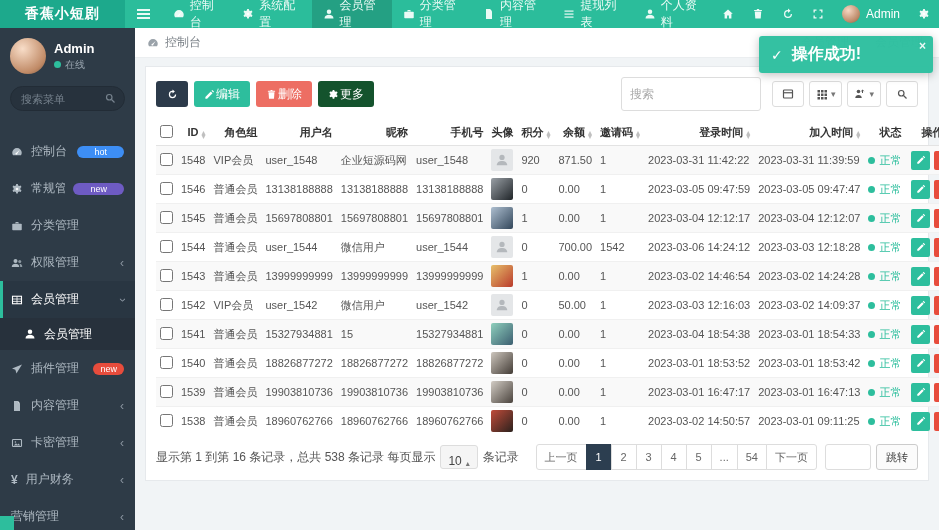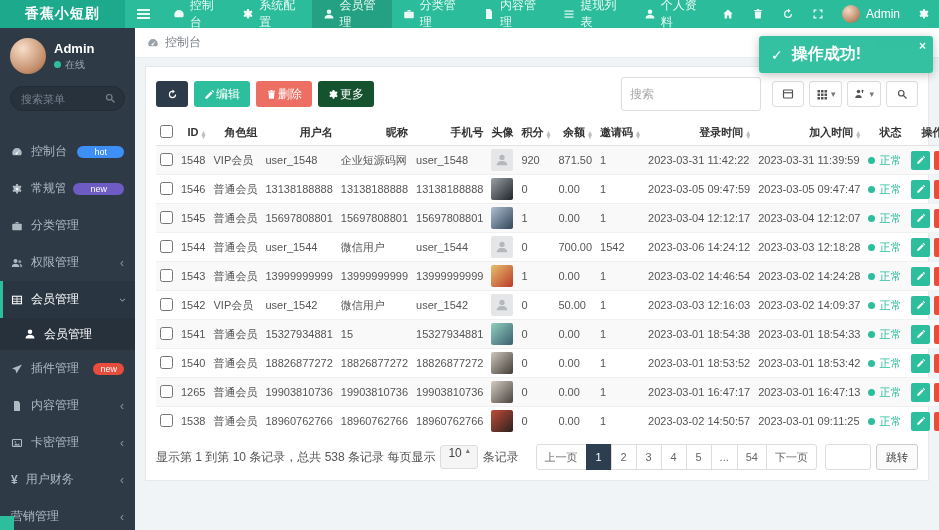--- a/index.html
+++ b/index.html
@@ -66,21 +66,21 @@
 td.c,th.c{text-align:center}
 .avatar-box{width:22px;height:22px;border-radius:2px;margin:0 auto;display:flex;align-items:center;justify-content:center;overflow:hidden}
 .avatar-box.ph{background:#e4e6e8;color:#b4b8bc}
 .avatar-box .ic svg{width:14px;height:14px}
 .st{color:#2dbe9d;display:inline-flex;align-items:center;gap:4px}
 .op{width:19px;height:19px;border:none;border-radius:2px;color:#fff;display:inline-flex;align-items:center;justify-content:center;cursor:pointer;margin:0 2px}
 .op svg{width:10px;height:10px;fill:#fff}
 .op.edit{background:#2dbe9d}.op.del{background:#e74c3c}
 
 .tfoot{display:flex;align-items:center;margin-top:9px;color:#555}
-.psize{display:inline-flex;align-items:flex-start;gap:4px;border:1px solid #ddd;background:#f5f5f5;border-radius:3px;height:24px;padding:0 7px;margin:0 5px;cursor:pointer;color:#444}
+.psize{display:inline-flex;align-items:flex-end;gap:4px;border:1px solid #ddd;background:#f5f5f5;border-radius:3px;height:24px;padding:0 7px;margin:0 5px;cursor:pointer;color:#444}
 .psize .caret{font-size:8px;color:#777}
 .pg{margin-left:auto;display:flex;align-items:center}
 .pg-item{min-width:26px;height:26px;border:1px solid #ddd;background:#fff;color:#666;display:inline-flex;align-items:center;justify-content:center;padding:0 8px;margin-left:-1px;cursor:pointer;font-size:11px}
 .pg-item:first-child{border-radius:3px 0 0 3px;margin-left:15px}
 .pg-item:last-child{border-radius:0 3px 3px 0}
 .pg-item.active{background:#2c3e50;border-color:#2c3e50;color:#fff}
 .jump-input{width:46px;height:26px;border:1px solid #ddd;border-radius:3px;margin-left:8px;outline:none;padding:0 5px;font-family:inherit}
 .jump-btn{height:26px;border:1px solid #ccc;background:#fbfbfb;border-radius:3px;padding:0 9px;margin-left:5px;color:#444;cursor:pointer;font-size:11px;font-family:inherit}
 
 .toast{position:absolute;right:6px;top:36px;width:174px;background:rgba(44,190,158,.96);color:#fff;border-radius:3px;box-shadow:0 2px 10px rgba(0,0,0,.25);padding:8px 24px 8px 12px;display:flex;align-items:center;gap:9px;z-index:50}
@@ -682,21 +682,21 @@
     <td>普通会员</td>
     <td>15327934881</td>
     <td>15</td>
     <td>15327934881</td>
     <td class="c">
               <div class="avatar-box" style="background:linear-gradient(135deg,#8fd0bd,#3c5e70)"></div>
             </td>
     <td>0</td>
     <td>0.00</td>
     <td>1</td>
-    <td>2023-03-01 18:54:38</td>
+    <td>2023-03-04 18:54:38</td>
     <td>2023-03-01 18:54:33</td>
     <td><span class="st"><span class="dot"></span>正常</span></td>
     <td class="c">
       <button class="op edit">
                 <svg viewBox="0 0 24 24">
                   <path d="M3 17.2L14.8 5.4l3.8 3.8L6.8 21H3zM16.2 4l2-2 3.8 3.8-2 2z"></path>
                 </svg>
               </button><button class="op del">
                 <svg viewBox="0 0 24 24">
                   <path d="M5.5 7h13l-1.1 14H6.6z"></path>
@@ -731,21 +731,21 @@
                 <svg viewBox="0 0 24 24">
                   <path d="M5.5 7h13l-1.1 14H6.6z"></path>
                   <rect x="4" y="4" width="16" height="2.2" rx="1"></rect>
                   <rect x="9.5" y="2" width="5" height="2.4" rx="1"></rect>
                 </svg>
               </button>
     </td>
   </tr>
           <tr>
     <td class="c"><input type="checkbox" style=""></td>
-    <td>1265</td>
+    <td>1539</td>
     <td>普通会员</td>
     <td>19903810736</td>
     <td>19903810736</td>
     <td>19903810736</td>
     <td class="c">
               <div class="avatar-box" style="background:linear-gradient(135deg,#d2ccc4,#4a433d)"></div>
             </td>
     <td>0</td>
     <td>0.00</td>
     <td>1</td>
@@ -793,21 +793,21 @@
                   <rect x="4" y="4" width="16" height="2.2" rx="1"></rect>
                   <rect x="9.5" y="2" width="5" height="2.4" rx="1"></rect>
                 </svg>
               </button>
     </td>
   </tr>
         </tbody>
     </table>
 
     <div class="tfoot">
-      <span>显示第 1 到第 10 条记录，总共 538 条记录 每页显示</span>
+      <span>显示第 1 到第 16 条记录，总共 538 条记录 每页显示</span>
       <span class="psize">
           <span>10</span>
           <span class="caret">▴</span>
         </span>
       <span>条记录</span>
       <div class="pg" id="pagination">
           <span class="pg-item">上一页</span>
           <span class="pg-item active">1</span>
           <span class="pg-item">2</span>
           <span class="pg-item">3</span>

